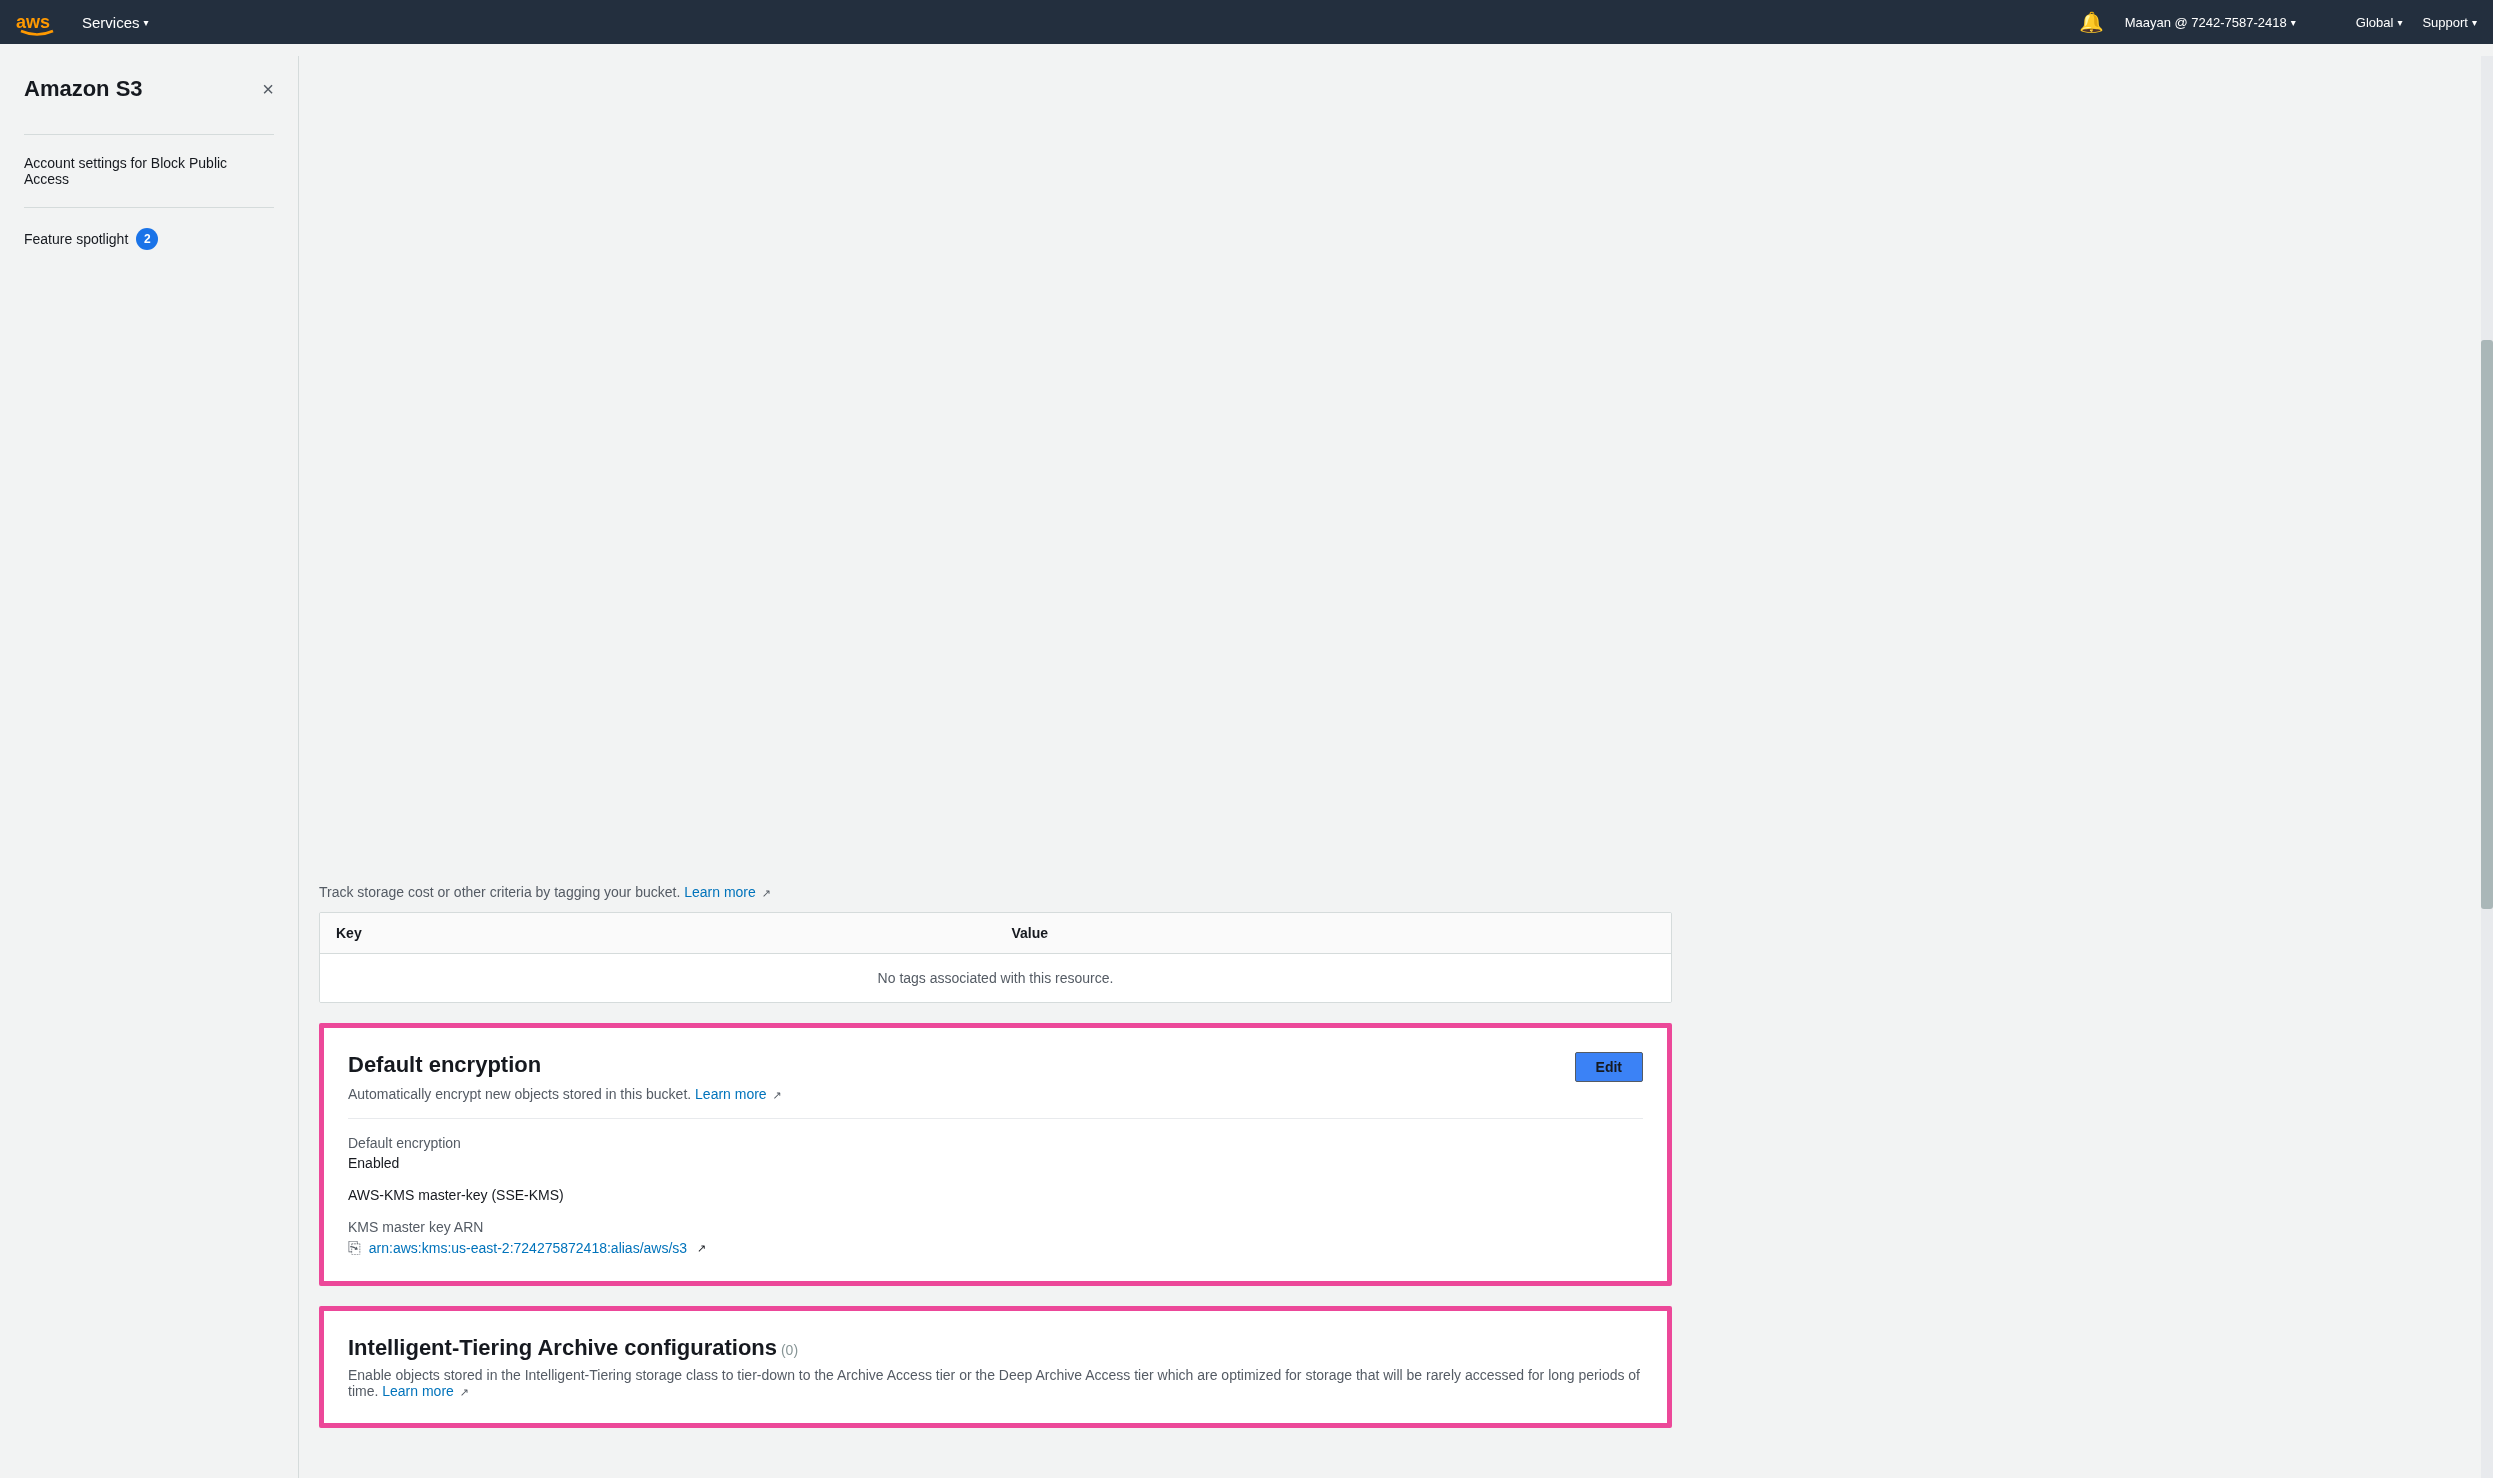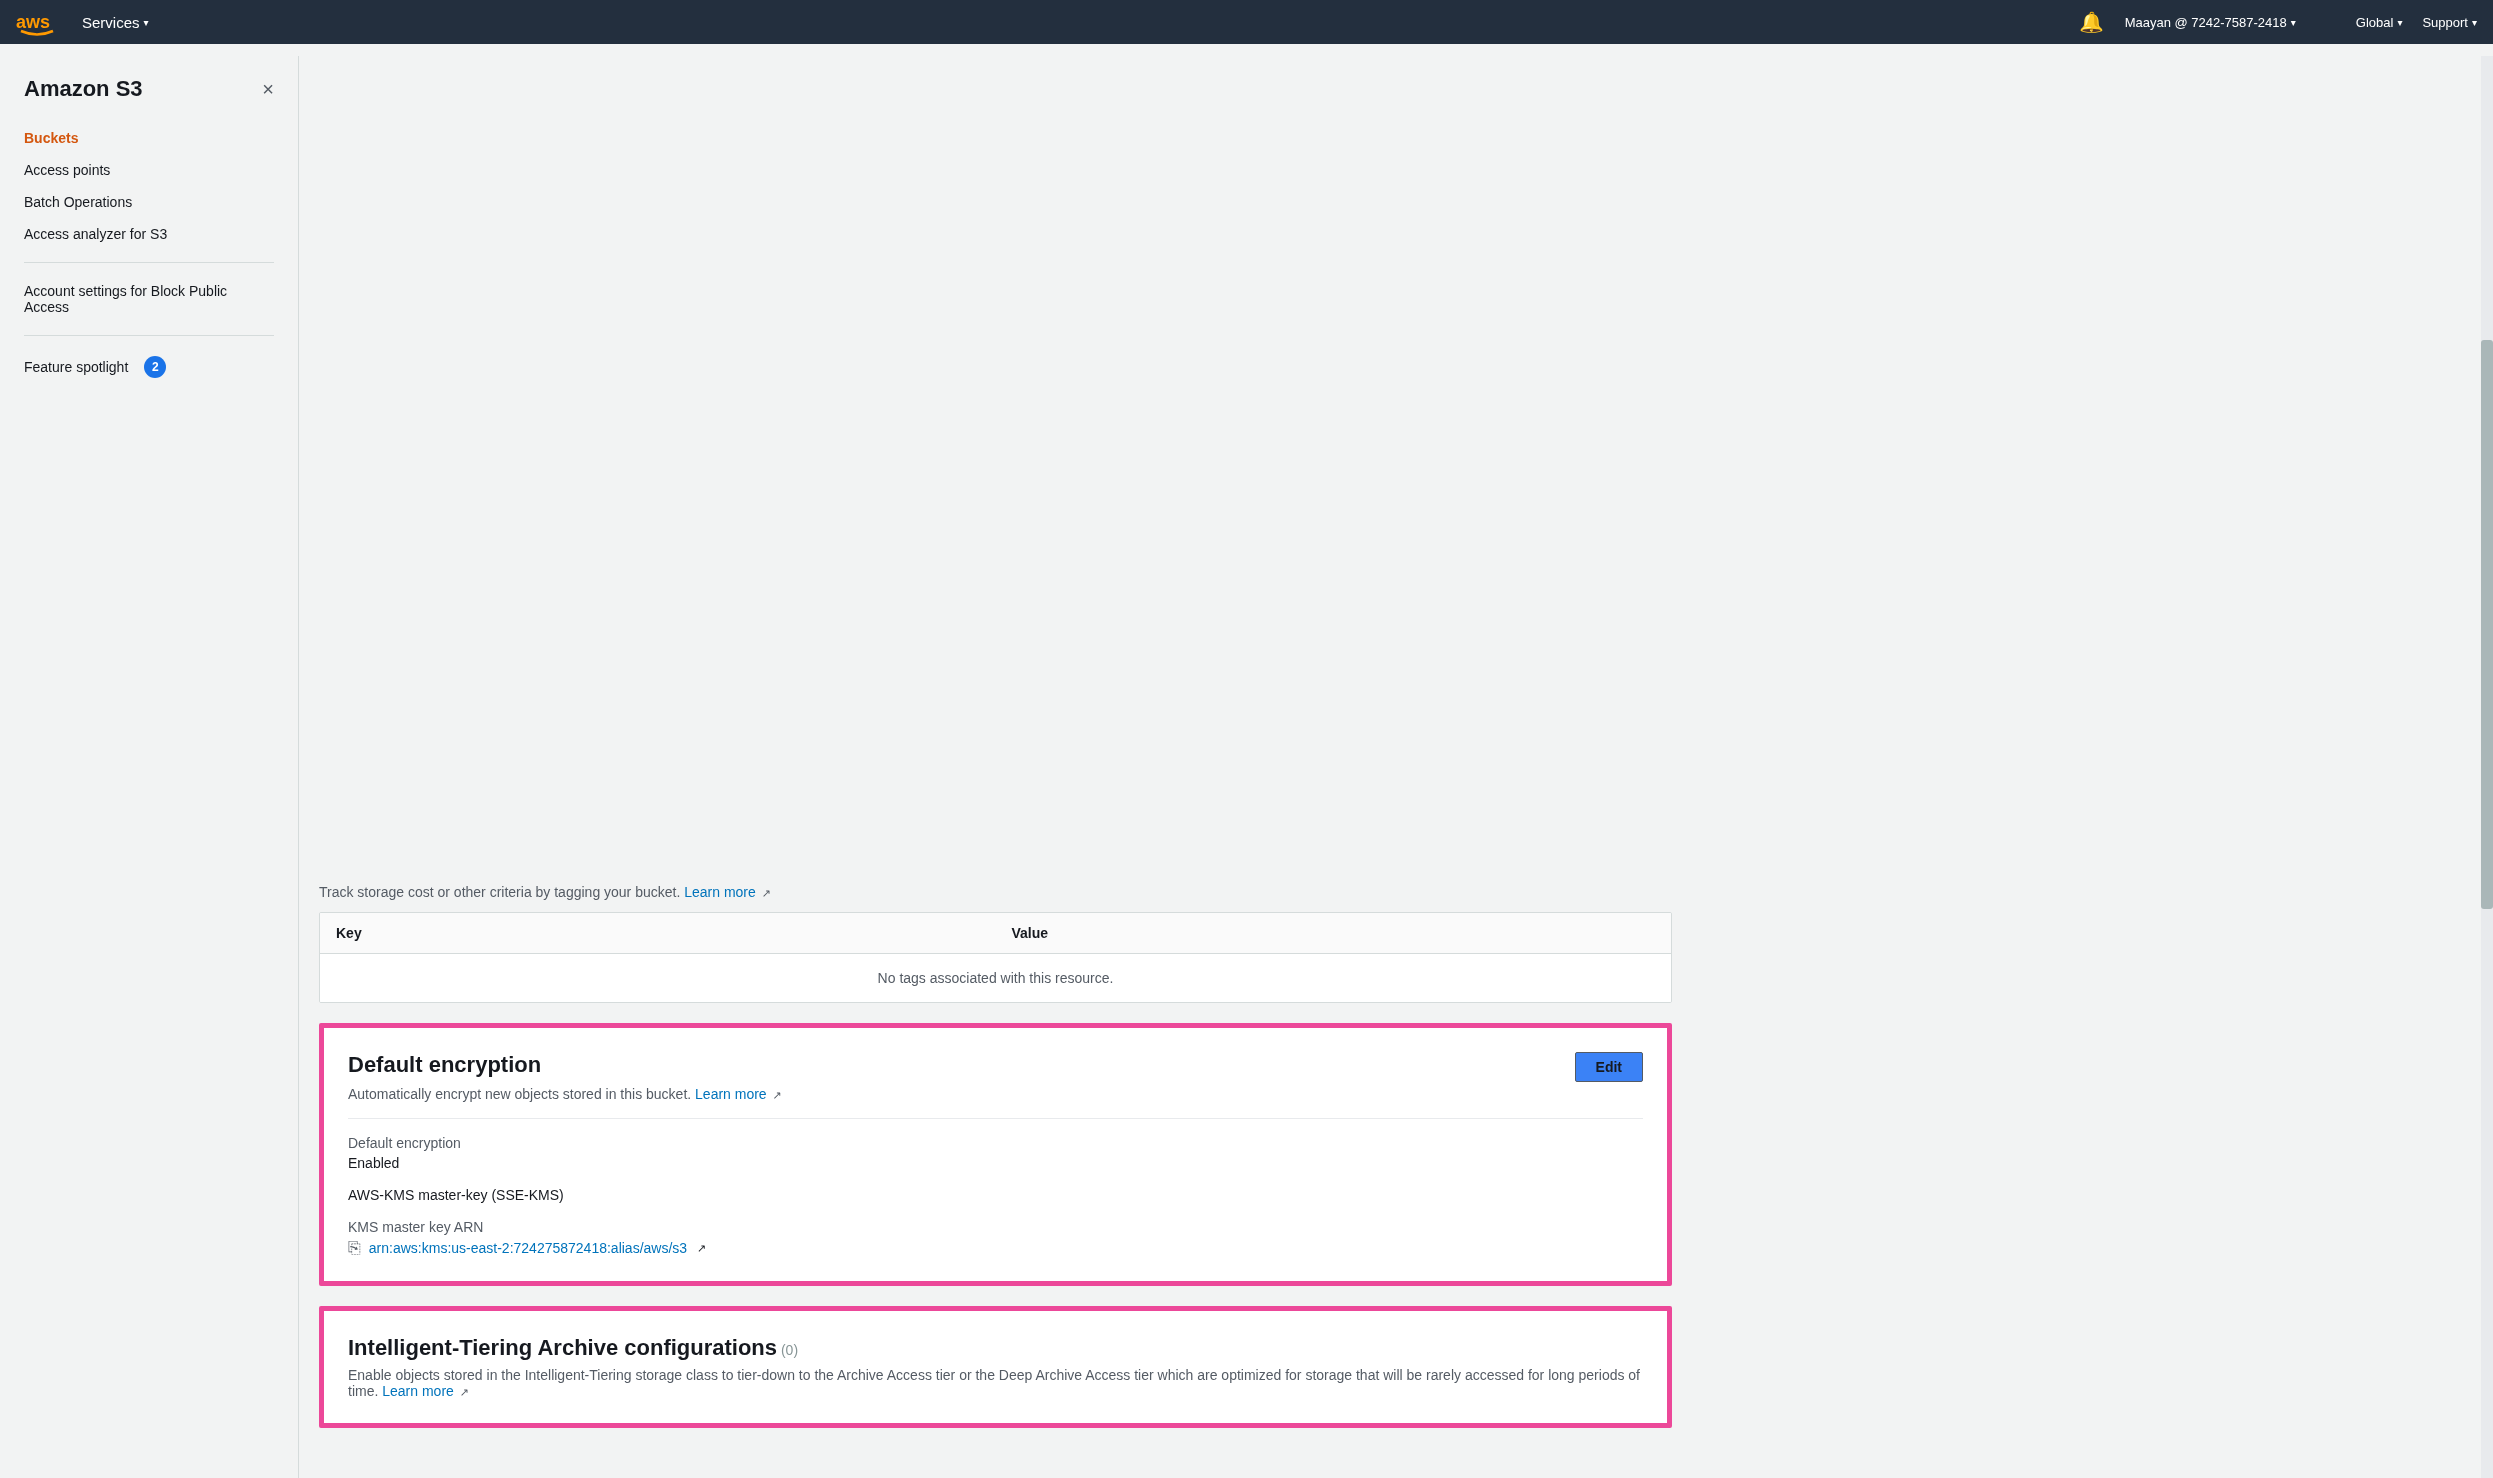--- a/index.html
+++ b/index.html
@@ -31,21 +31,21 @@
       display: flex; align-items: center; justify-content: space-between;
       padding: 0 24px 20px;
     }
     .sidebar-title { font-size: 22px; font-weight: 700; color: #16191f; }
     .sidebar-close { background: none; border: none; font-size: 20px; cursor: pointer; color: #545b64; }
     .sidebar-nav { list-style: none; }
     .sidebar-nav li { padding: 8px 24px; cursor: pointer; font-size: 14px; color: #16191f; }
     .sidebar-nav li.active { color: #d4570f; font-weight: 600; }
     .sidebar-divider { border: none; border-top: 1px solid #d5dbdb; margin: 12px 24px; }
     .sidebar-section-item { padding: 8px 24px; cursor: pointer; font-size: 14px; color: #16191f; }
-    .feature-spotlight { display: flex; align-items: center; gap: 16px; padding: 8px 24px; cursor: pointer; font-size: 14px; }
+    .feature-spotlight { display: flex; align-items: center; gap: 8px; padding: 8px 24px; cursor: pointer; font-size: 14px; }
     .badge { background: #1a73e8; color: #fff; border-radius: 50%; width: 22px; height: 22px; display: flex; align-items: center; justify-content: center; font-size: 12px; font-weight: 700; }
 
     
     .main { margin-left: 299px; padding: 0; flex: 1; }
 
     
     .content { padding: 0 20px 30px; max-width: 1393px; }
 
     
     .tags-info { padding: 12px 0; font-size: 14px; color: #545b64; }
@@ -127,26 +127,20 @@
   </div>
 </nav>
 
 <div class="layout">
 
   <aside class="sidebar">
     <div class="sidebar-header">
       <span class="sidebar-title">Amazon S3</span>
       <button class="sidebar-close">×</button>
     </div>
-    <ul class="sidebar-nav">
-      <li class="active">Buckets</li>
-      <li>Access points</li>
-      <li>Batch Operations</li>
-      <li>Access analyzer for S3</li>
-    </ul>
     <hr class="sidebar-divider">
     <div class="sidebar-section-item">Account settings for Block Public Access</div>
     <hr class="sidebar-divider">
     <div class="feature-spotlight">
       <span>Feature spotlight</span>
       <div class="badge">2</div>
     </div>
   </aside>
 
   <main class="main">

